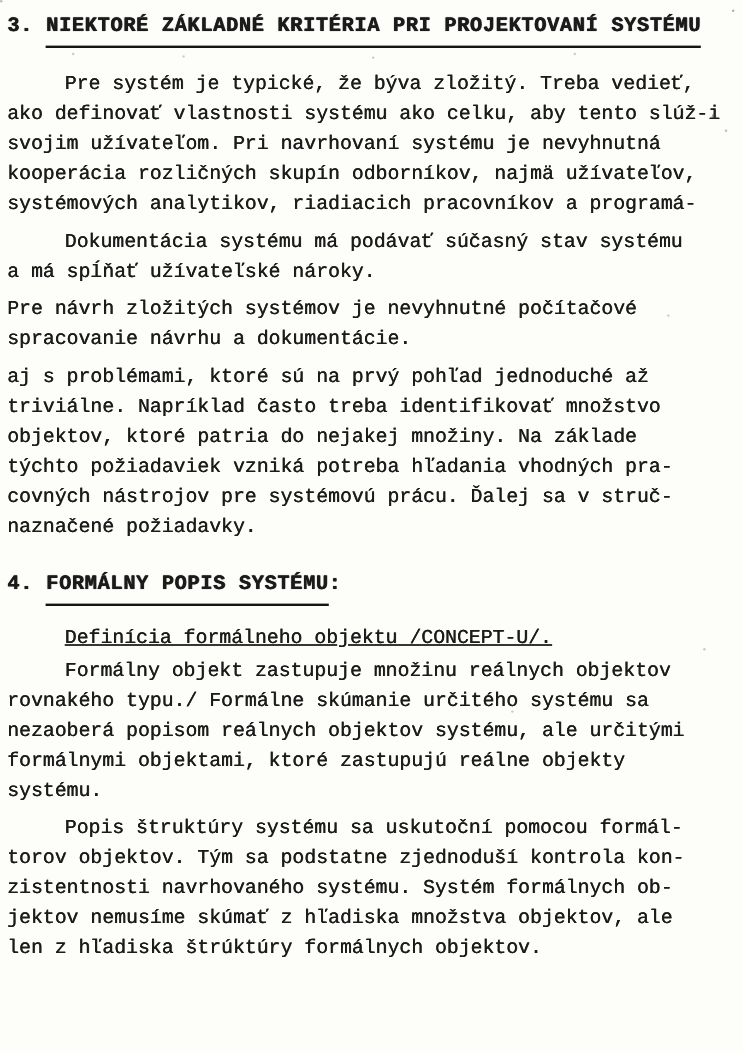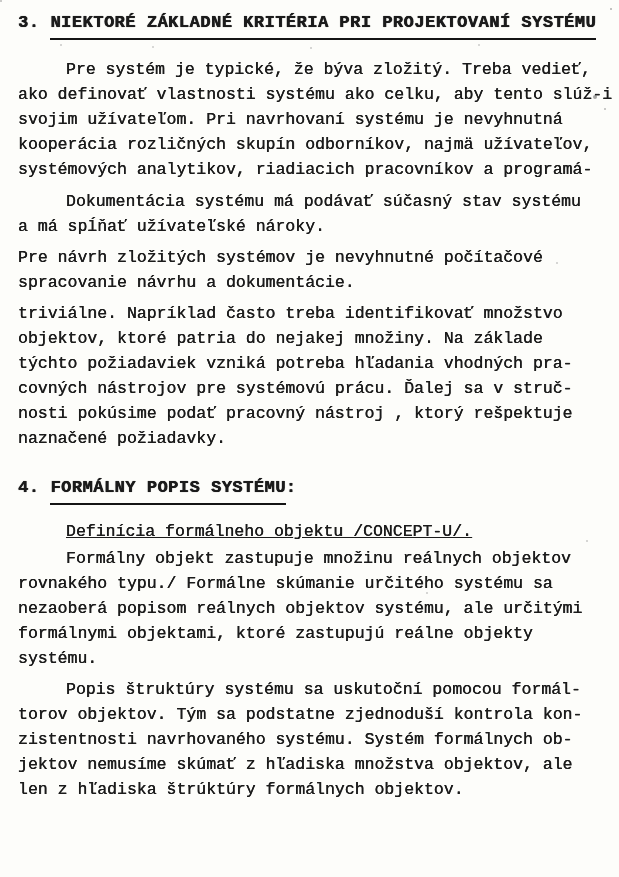--- a/index.html
+++ b/index.html
@@ -9,21 +9,21 @@
   html,body{margin:0;padding:0;}
   body{
     width:619px;height:877px;
     background:var(--paper);
     overflow:hidden;
   }
   .page{
     position:relative;
     width:619px;height:877px;
     box-sizing:border-box;
-    padding:10px 6px 0 18px;
+    padding:10px 6px 0 6px;
     font-family:"Liberation Mono","DejaVu Sans Mono",monospace;
     font-size:16.5px;
     line-height:25px;
     color:var(--ink);
     text-shadow:0 0 0.45px rgba(15,15,15,.85), 0.35px 0 0 rgba(15,15,15,.5);
   }
   .heading{
     margin:0 0 17px 0;
     font-size:17px;
     font-weight:bold;
@@ -84,25 +84,25 @@
     <div class="line">Dokumentácia systému má podávať súčasný stav systému</div>
     <div class="line">a má spĺňať užívateľské nároky.</div>
   </div>
 
   <div class="para mt6">
     <div class="line">Pre návrh zložitých systémov je nevyhnutné počítačové</div>
     <div class="line">spracovanie návrhu a dokumentácie.</div>
   </div>
 
   <div class="para mt6">
+    <div class="line">aj s problémami, ktoré sú na prvý pohľad jednoduché až</div>
     <div class="line">triviálne. Napríklad často treba identifikovať množstvo</div>
     <div class="line">objektov, ktoré patria do nejakej množiny. Na základe</div>
     <div class="line">týchto požiadaviek vzniká potreba hľadania vhodných pra-</div>
     <div class="line">covných nástrojov pre systémovú prácu. Ďalej sa v struč-</div>
-    <div class="line">nosti pokúsime podať pracovný nástroj , ktorý rešpektuje</div>
     <div class="line">naznačené požiadavky.</div>
   </div>
 
   <h2 class="heading h4-gap"><span class="num">4.</span><span class="title-underline">FORMÁLNY POPIS SYSTÉMU</span><span>:</span></h2>
 
   <div class="para indent mt14">
     <div class="line">Definícia formálneho objektu /CONCEPT-U/.</div>
   </div>
 
   <div class="para indent mt2">

